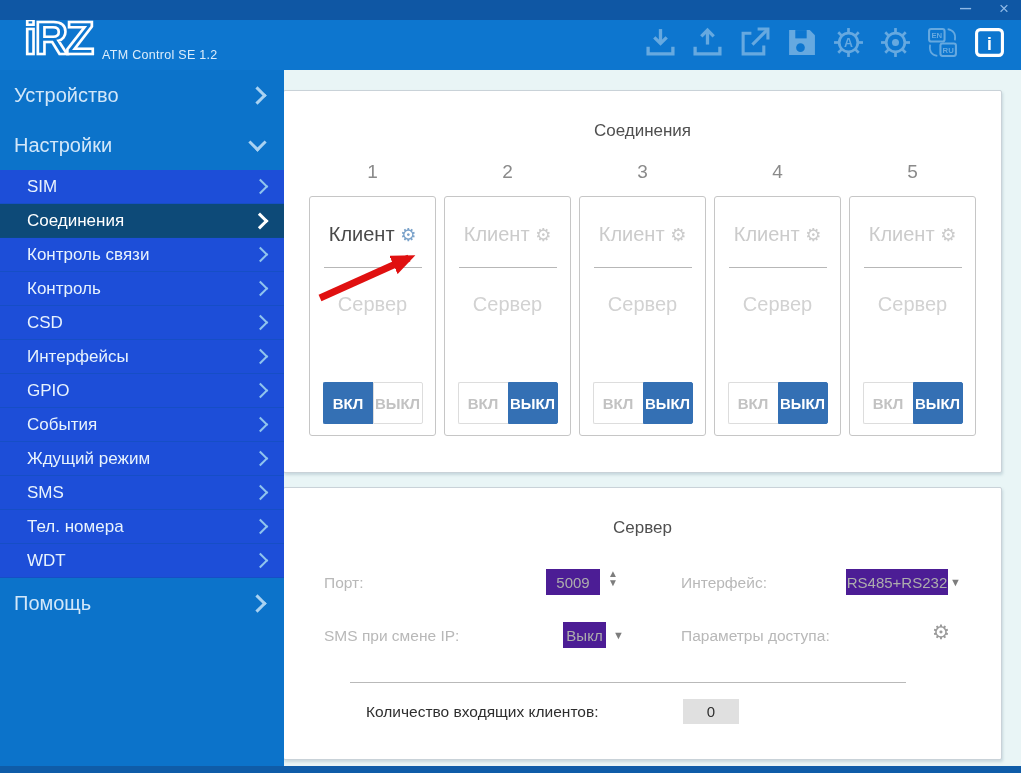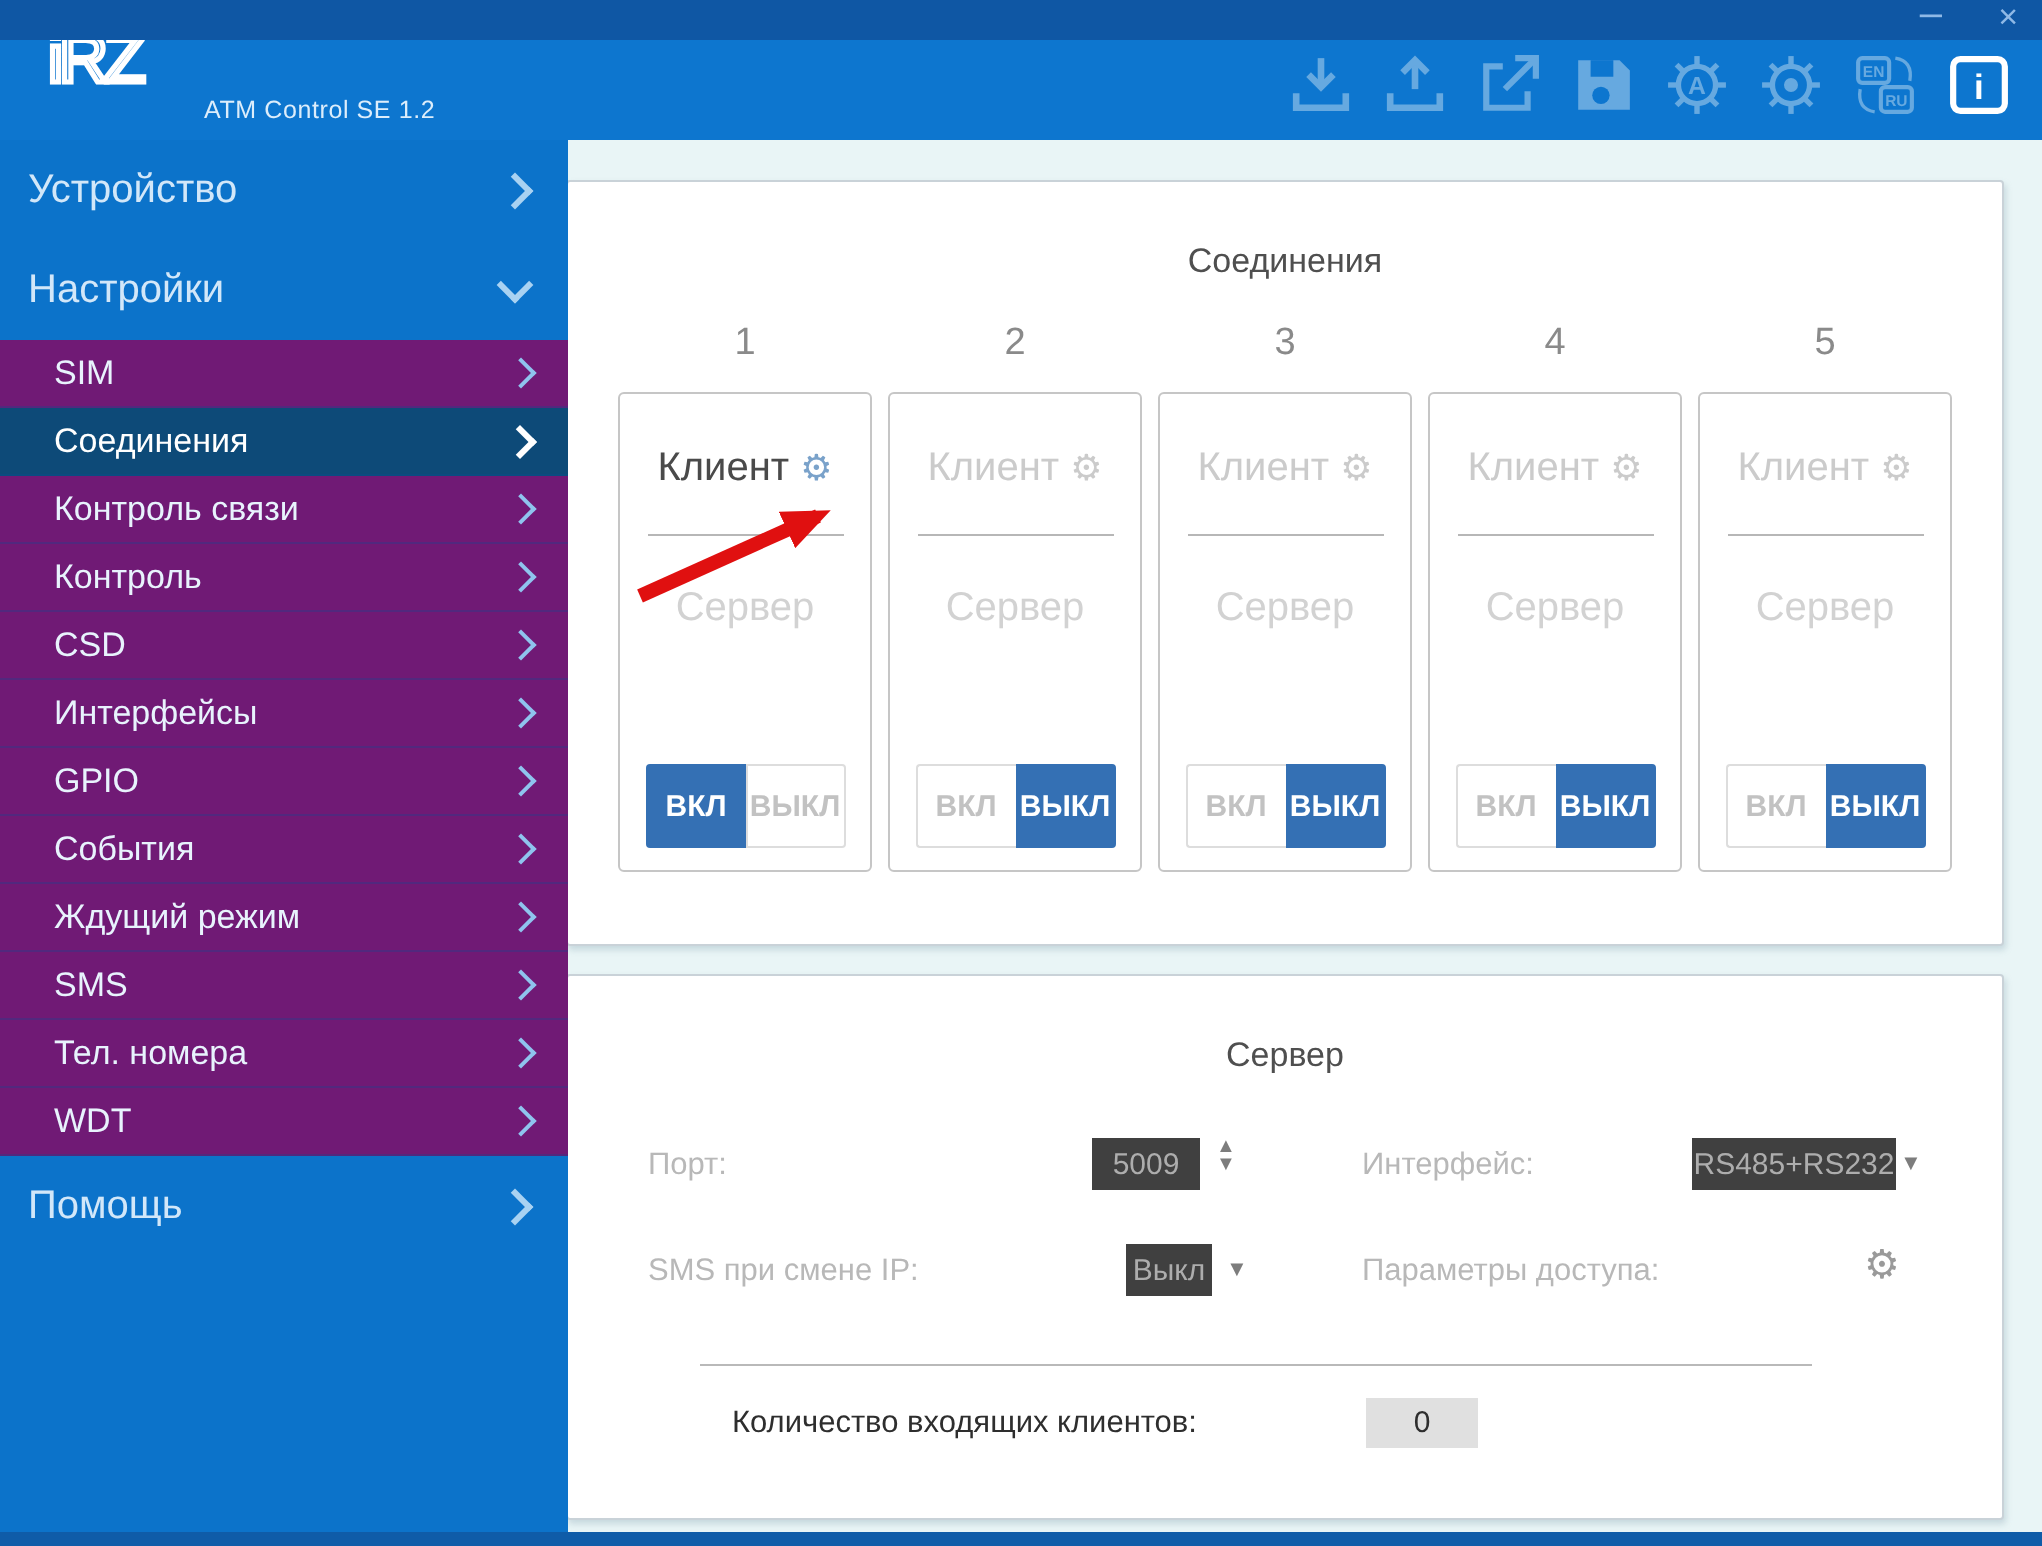--- a/index.html
+++ b/index.html
@@ -6,32 +6,32 @@
   html,body { width:1021px; height:773px; overflow:hidden; }
   body { position:relative; font-family:"Liberation Sans", sans-serif; background:#e9f5f6; }
 
   
   .titlebar { position:absolute; top:0; left:0; width:1021px; height:20px; background:#0f57a4; z-index:5; }
   .win-btn { position:absolute; top:0; color:#8fb9e6; font-size:16px; line-height:18px; cursor:default; }
   .win-min { right:50px; top:-2px; font-size:20px; }
   .win-close { right:12px; font-size:17px; }
 
   .header { position:absolute; top:20px; left:0; width:1021px; height:50px; background:#0d76cf; z-index:4; }
-  .logo { position:absolute; left:24px; top:-9px; font-size:34px; font-weight:400; letter-spacing:-2px;
+  .logo { position:absolute; left:24px; top:-9px; font-size:46px; font-weight:700; letter-spacing:-2px;
           color:transparent; -webkit-text-stroke:2.6px #ffffff; }
   .app-title { position:absolute; left:102px; top:28px; font-size:12.5px; color:#dcedfb; letter-spacing:0.3px; }
 
   .toolbar { position:absolute; top:7px; right:16px; display:flex; gap:16px; align-items:center; }
   .tb-icon { width:31px; height:31px; display:block; }
 
   
   .sidebar { position:absolute; top:70px; left:0; width:284px; height:696px; background:#0c73ca; z-index:3; }
   .side-item { height:50px; display:flex; align-items:center; justify-content:space-between;
                padding:0 20px 0 14px; color:#d2e7f9; font-size:20px; cursor:pointer; }
-  .submenu { background:#701a75; }
+  .submenu { background:#1d4ed8; }
   .sub-item { height:34px; display:flex; align-items:center; justify-content:space-between;
               padding:0 18px 0 27px; color:#e8f3fd; font-size:17px; cursor:pointer;
               border-bottom:1px solid rgba(8,80,150,0.28); }
   .sub-item.selected { background:#0d4a78; color:#ffffff; }
   .chev { display:inline-block; width:11px; height:11px; border-right:2px solid #8fc4ee;
           border-bottom:2px solid #8fc4ee; transform:rotate(-45deg); }
   .chev.big { width:13px; height:13px; border-width:3px; border-color:#a9d2f2; }
   .chev.down { transform:rotate(45deg); margin-top:-5px; }
   .sub-item.selected .chev { border-color:#ffffff; border-width:3px; width:12px; height:12px; }
 
@@ -57,21 +57,21 @@
   .server-lbl { margin-top:25px; text-align:center; font-size:20px; color:#d2d2d2; }
   .toggle { position:absolute; bottom:11px; left:50%; transform:translateX(-50%); display:flex; cursor:pointer;font-weight:bold; }
   .tg { width:50px; height:42px; display:flex; align-items:center; justify-content:center;
         font-size:15px; background:#fff; color:#c2c2c2; border:1px solid #ddd; }
   .tg.l { border-radius:2px 0 0 2px; border-right:none; }
   .tg.r { border-radius:0 2px 2px 0; }
   .tg.active { background:#3470b4; color:#fff; border-color:#3470b4; }
 
   
   .frm-label { position:absolute; font-size:15.5px; color:#b8b8b8; }
-  .val-box { position:absolute; background:#404040; color:#adadad; font-size:15px; text-align:center;
+  .val-box { position:absolute; background:#4c1d95; color:#adadad; font-size:15px; text-align:center;
              display:flex; align-items:center; justify-content:center; cursor:default; }
   .spinner { position:absolute; display:flex; flex-direction:column; gap:1px; color:#7d7d7d;
              font-size:10px; line-height:8px; cursor:pointer; }
   .dd-arrow { position:absolute; color:#7d7d7d; font-size:11px; cursor:pointer; }
   .gear-static { position:absolute; font-size:20px; color:#9a9a9a; cursor:pointer; }
   .srv-line { position:absolute; top:194px; left:66px; right:95px; border-top:1px solid #b9b9b9; }
   .incoming-label { position:absolute; left:82px; top:215px; font-size:15.5px; color:#2e2e2e; }
   .incoming-box { left:399px; top:211px; width:56px; height:25px; background:#e0e0e0; color:#2e2e2e; }
 
   .annot { position:absolute; left:0; top:0; width:1021px; height:773px; pointer-events:none; z-index:40; }

